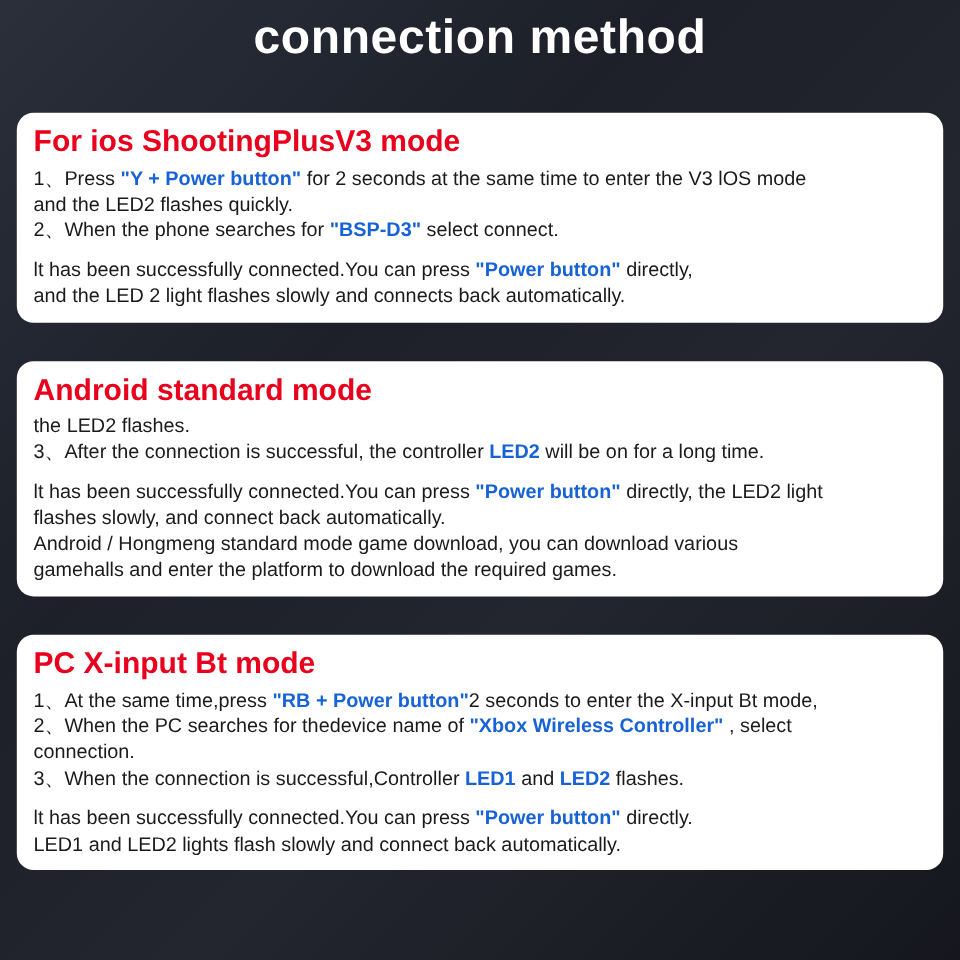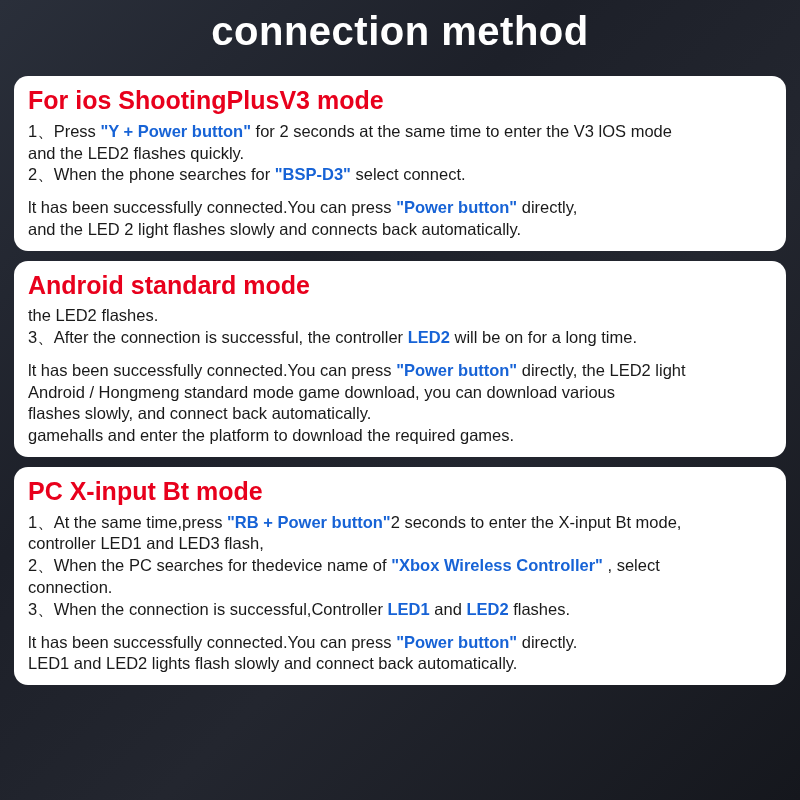--- a/index.html
+++ b/index.html
@@ -13,37 +13,37 @@
     font-family: "Liberation Sans", sans-serif;
     overflow: hidden;
   }
   .page {
     width: 800px;
     height: 800px;
     box-sizing: border-box;
     padding: 6px 14px 10px 14px;
     display: flex;
     flex-direction: column;
-    gap: 14px;
   }
   .main-title {
     color: #ffffff;
     font-size: 40px;
     font-weight: bold;
     text-align: center;
     letter-spacing: 0.5px;
     margin: 4px 0 10px 0;
     line-height: 1.05;
   }
   .card {
     background: #ffffff;
     border-radius: 14px;
     padding: 8px 14px 10px 14px;
     margin-bottom: 10px;
     box-sizing: border-box;
+    margin-top: 32px;
   }
   .card-title {
     color: #e8001c;
     font-size: 25px;
     font-weight: bold;
     margin: 2px 0 6px 0;
     line-height: 1.15;
   }
   .line {
     color: #1a1a1a;
@@ -75,28 +75,27 @@
         <div class="gap"></div>
         <div class="line"><span>lt has been successfully connected.You can press </span><span class="hl">"Power button"</span><span> directly,</span></div>
         <div class="line"><span>and the LED 2 light flashes slowly and connects back automatically.</span></div>
       </div>
       <div class="card">
         <div class="card-title">Android standard mode</div>
         <div class="line"><span>the LED2 flashes.</span></div>
         <div class="line"><span>3、After the connection is successful, the controller </span><span class="hl">LED2</span><span> will be on for a long time.</span></div>
         <div class="gap"></div>
         <div class="line"><span>lt has been successfully connected.You can press </span><span class="hl">"Power button"</span><span> directly, the LED2 light</span></div>
+        <div class="line"><span>flashes slowly, and connect back automatically.</span></div>
         <div class="line"><span>Android / Hongmeng standard mode game download, you can download various</span></div>
-        <div class="line"><span>flashes slowly, and connect back automatically.</span></div>
         <div class="line"><span>gamehalls and enter the platform to download the required games.</span></div>
       </div>
       <div class="card">
         <div class="card-title">PC X-input Bt mode</div>
         <div class="line"><span>1、At the same time,press </span><span class="hl">"RB + Power button"</span><span>2 seconds to enter the X-input Bt mode,</span></div>
-        <div class="line"><span>controller LED1 and LED3 flash,</span></div>
         <div class="line"><span>2、When the PC searches for thedevice name of </span><span class="hl">"Xbox Wireless Controller"</span><span> , select</span></div>
         <div class="line"><span>connection.</span></div>
         <div class="line"><span>3、When the connection is successful,Controller </span><span class="hl">LED1</span><span> and </span><span class="hl">LED2</span><span> flashes.</span></div>
         <div class="gap"></div>
         <div class="line"><span>lt has been successfully connected.You can press </span><span class="hl">"Power button"</span><span> directly.</span></div>
         <div class="line"><span>LED1 and LED2 lights flash slowly and connect back automatically.</span></div>
       </div>
     </div>
 
 </div>

